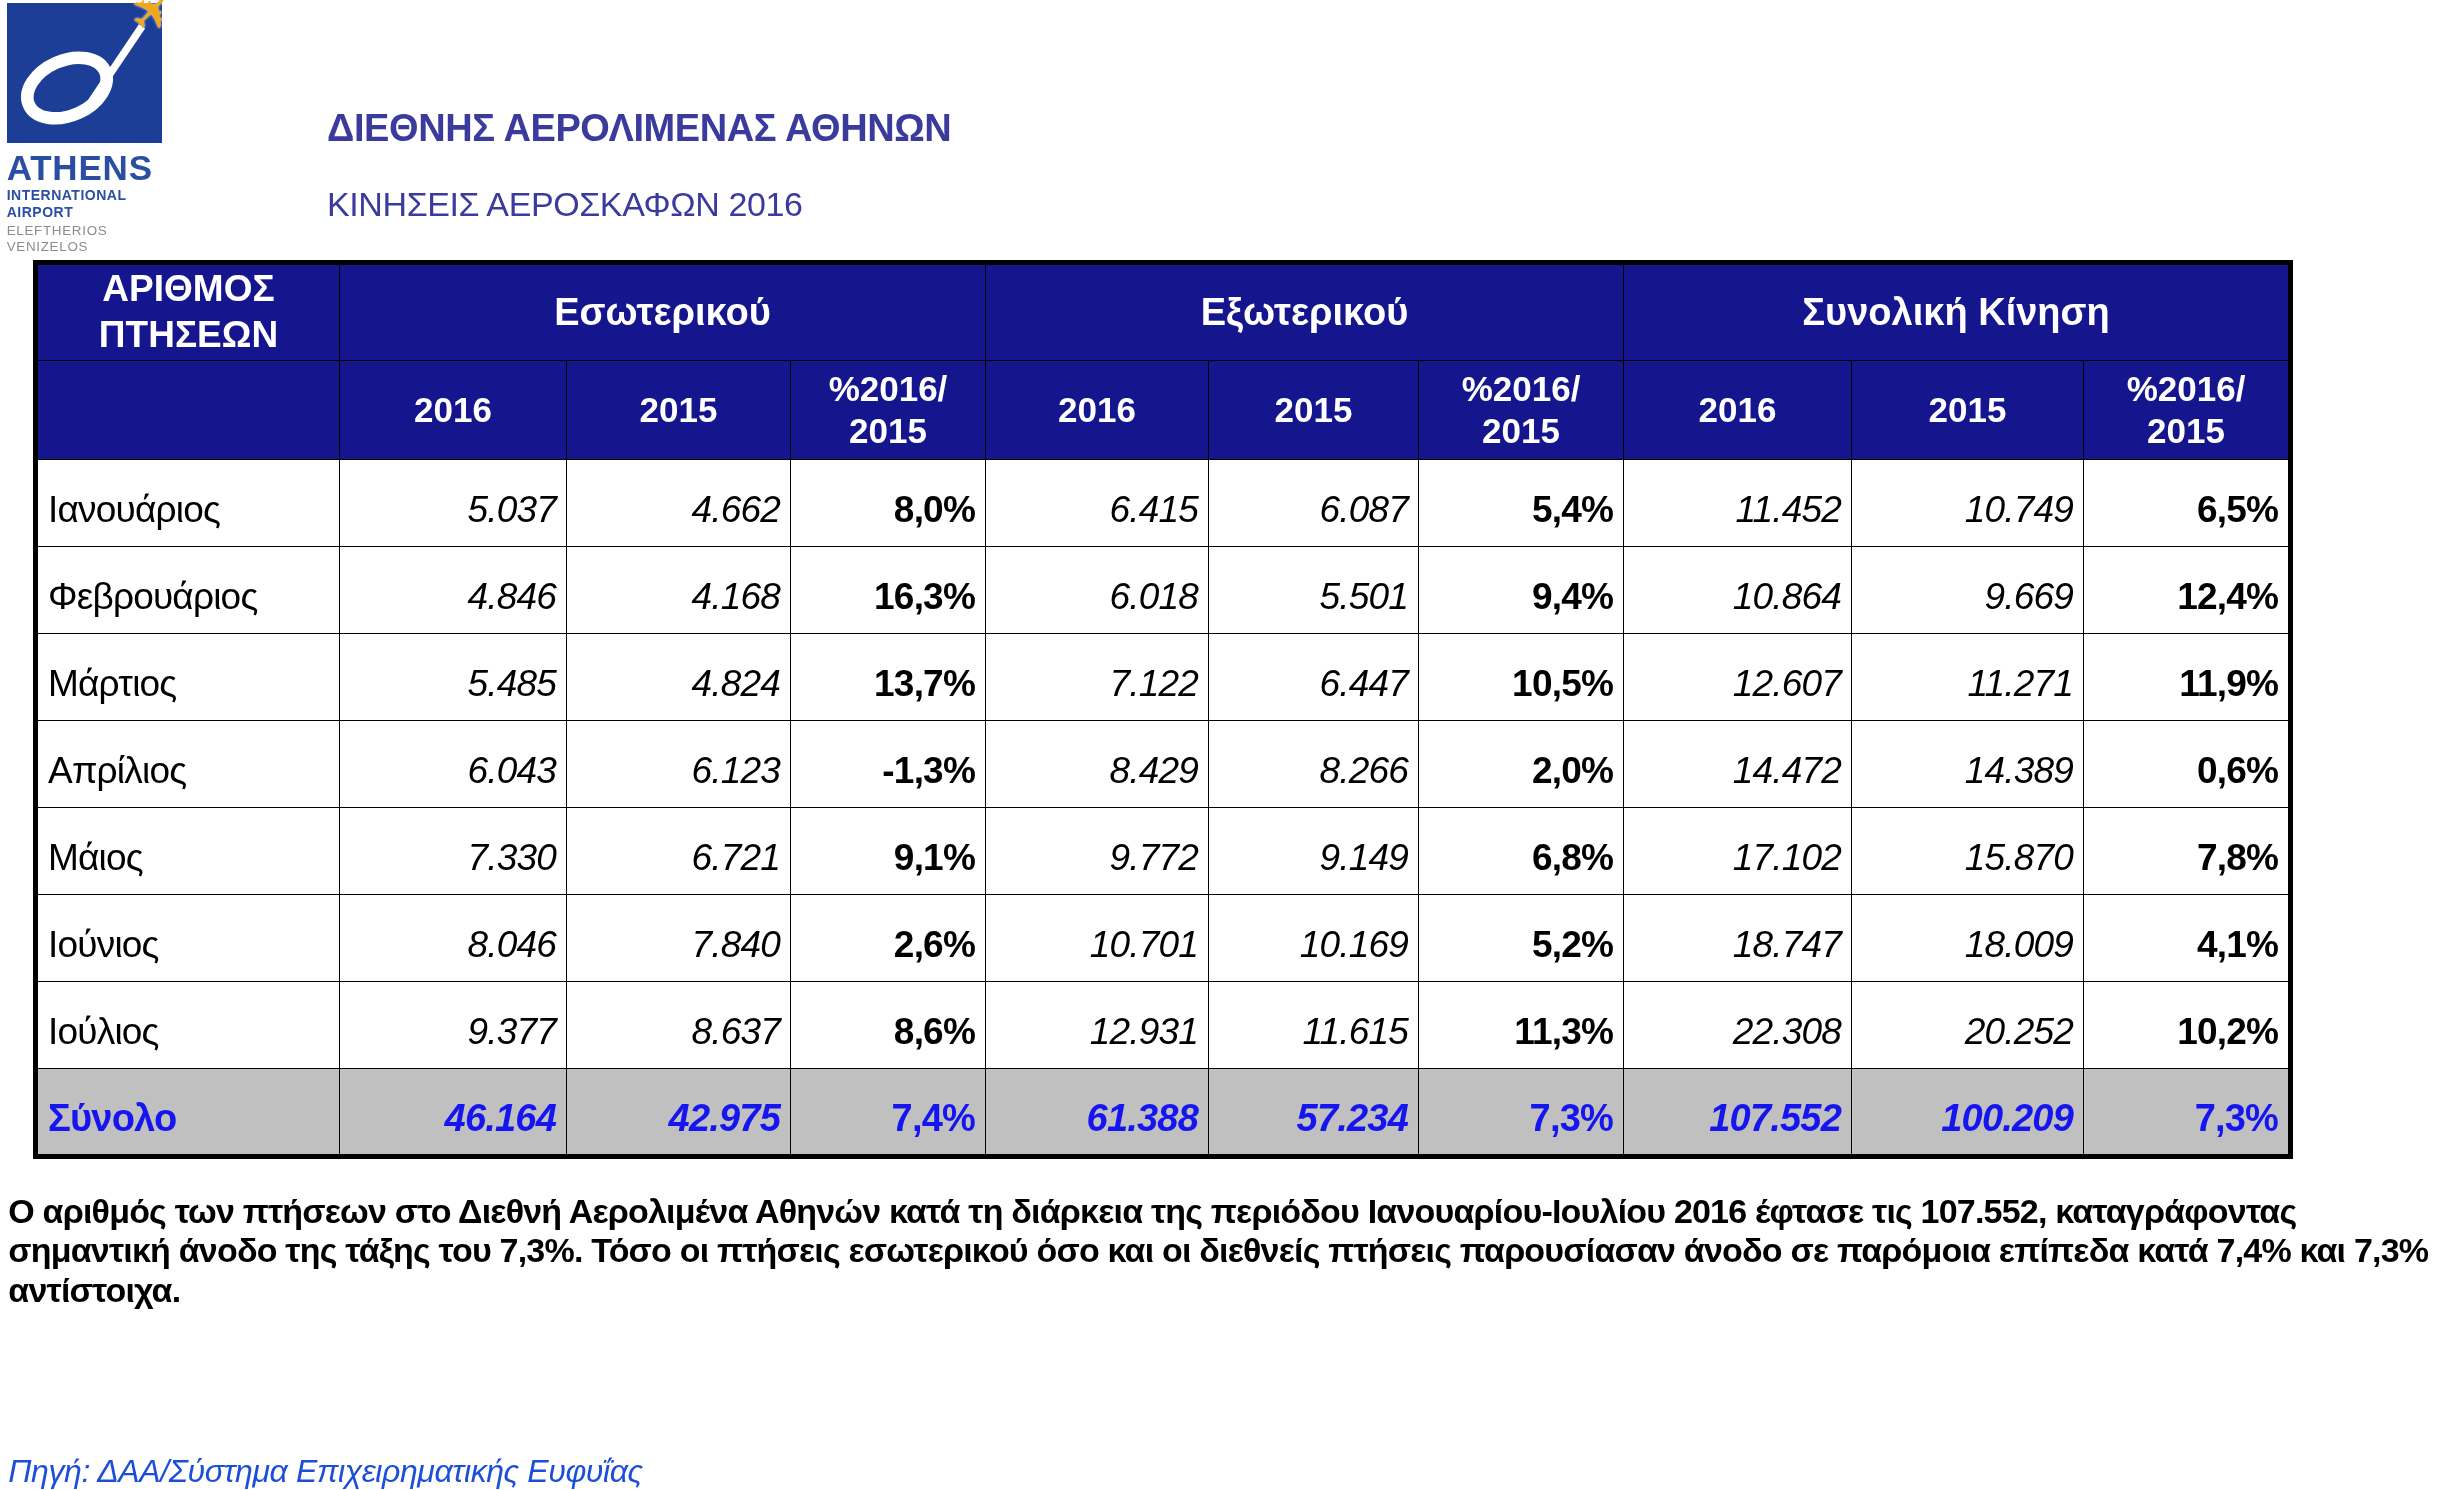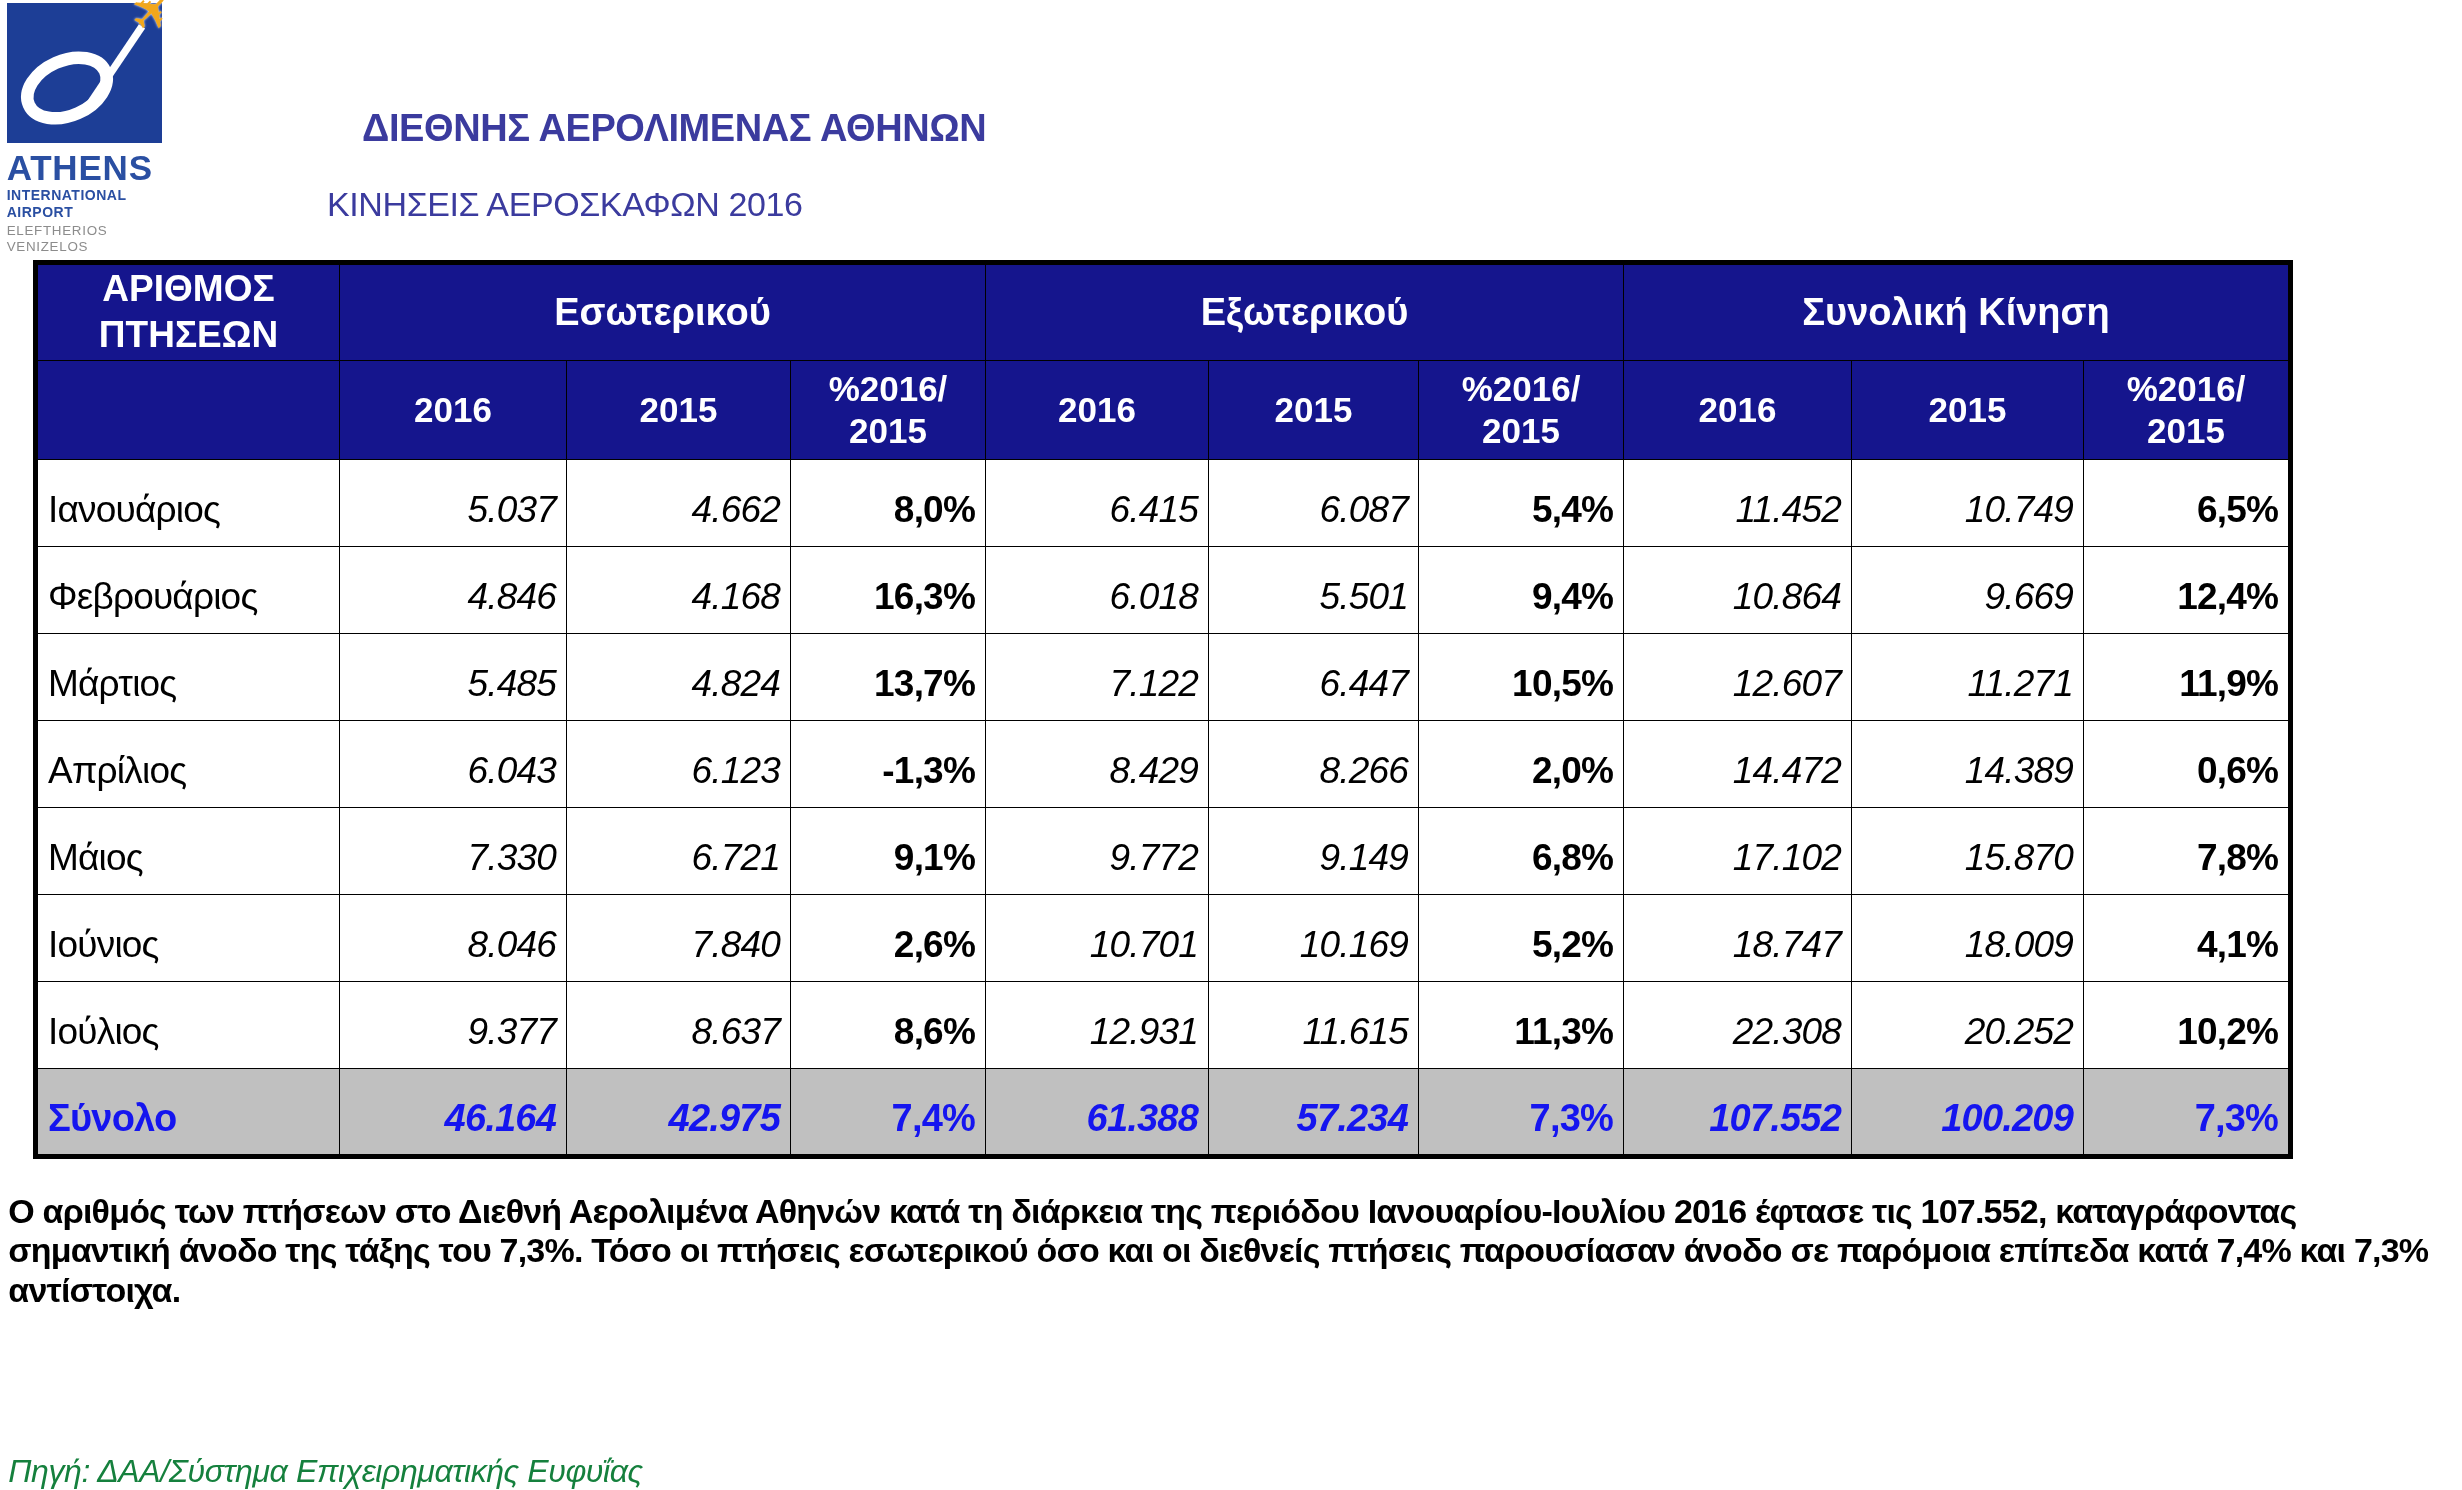--- a/index.html
+++ b/index.html
@@ -10,21 +10,21 @@
   .logo{position:absolute;left:6.7px;top:3.3px;width:159px;}
   .logo-square{width:155px;height:140px;background:#1D3E96;position:relative;overflow:visible;}
   .logo-square svg{position:absolute;left:0;top:0;overflow:visible;}
   .plane{position:absolute;right:-11.7px;top:-16.7px;font-size:50px;color:#F2A71B;
          transform:rotate(-46deg);line-height:1;text-shadow:0 0 2.5px #fff;}
   .logo-athens{margin-top:6.7px;font-size:35px;font-weight:bold;color:#2A4FA2;letter-spacing:0.8px;line-height:1;}
   .logo-intl{font-size:14px;font-weight:bold;color:#2A4FA2;letter-spacing:0.5px;line-height:1.2;margin-top:2.5px;}
   .logo-elef{font-size:13.4px;color:#8C8C8C;letter-spacing:0.7px;line-height:1.2;margin-top:1.7px;}
 
   
-  .title1{position:absolute;left:327px;top:107px;font-size:38px;font-weight:bold;color:#3B3B9E;letter-spacing:-0.4px;margin-left:35px;}
+  .title1{position:absolute;left:327px;top:107px;font-size:38px;font-weight:bold;color:#3B3B9E;letter-spacing:-0.4px;}
   .title2{position:absolute;left:327px;top:185px;font-size:34px;font-weight:normal;color:#3B3B9E;letter-spacing:-0.4px;}
 
   
   table.stats{position:absolute;left:33px;top:260px;width:2256px;border-collapse:collapse;
               table-layout:fixed;border:5px solid #000;}
   table.stats th,table.stats td{border:1.7px solid #000;overflow:hidden;}
   th.hdr{background:#15158D;color:#fff;font-weight:bold;text-align:center;vertical-align:middle;}
   tr.grp-row{height:94px;}
   tr.sub-row{height:99px;}
   th.corner{font-size:37px;line-height:1.25;}
@@ -40,21 +40,21 @@
   tr.total-row td{background:#C0C0C0;color:#1515EF;font-weight:bold;font-size:38px;
                   vertical-align:bottom;padding-bottom:13.4px;letter-spacing:-0.8px;}
   tr.total-row td.cell-month{text-align:left;padding-left:10px;}
   tr.total-row td.cell-num,tr.total-row td.cell-pct{text-align:right;padding-right:10px;}
 
   
   .summary{position:absolute;left:8.3px;top:1192px;width:2447px;font-size:34px;font-weight:bold;
            color:#000;line-height:1.16;letter-spacing:-0.8px;}
   .disclaimer{position:absolute;left:8.3px;top:1379px;width:2454px;font-size:30px;font-style:italic;
               color:#000;white-space:nowrap;letter-spacing:-0.4px;}
-  .source{position:absolute;left:8.3px;top:1453px;font-size:32px;font-style:italic;color:#15803d;letter-spacing:-0.4px;}
+  .source{position:absolute;left:8.3px;top:1453px;font-size:32px;font-style:italic;color:#1d4ed8;letter-spacing:-0.4px;}
 </style>
 </head>
 <body>
 
 <div class="page">
 
   <div class="logo">
     <div class="logo-square">
       <svg width="155" height="140" viewBox="0 0 186 168">
         <ellipse cx="72" cy="102" rx="50" ry="33" fill="none" stroke="#ffffff" stroke-width="15" transform="rotate(-24 72 102)"></ellipse>

